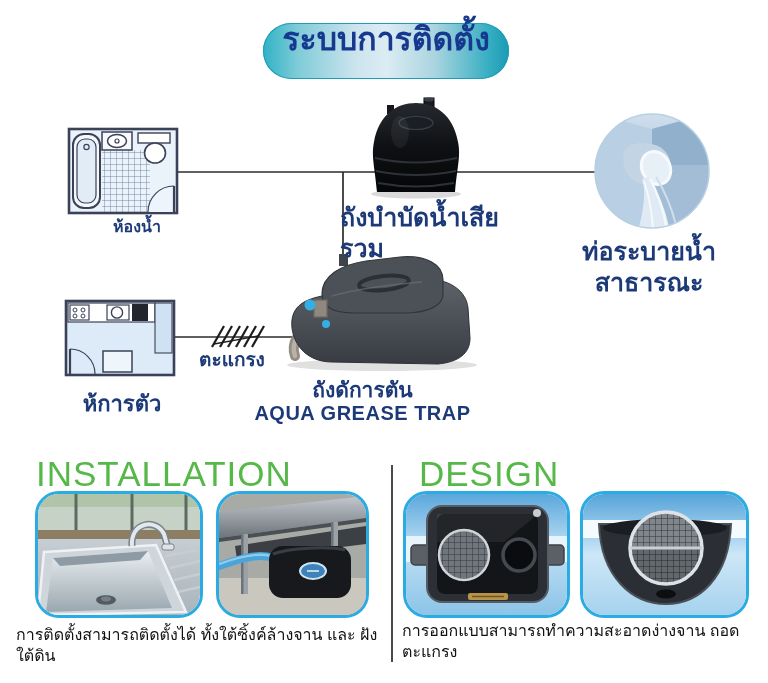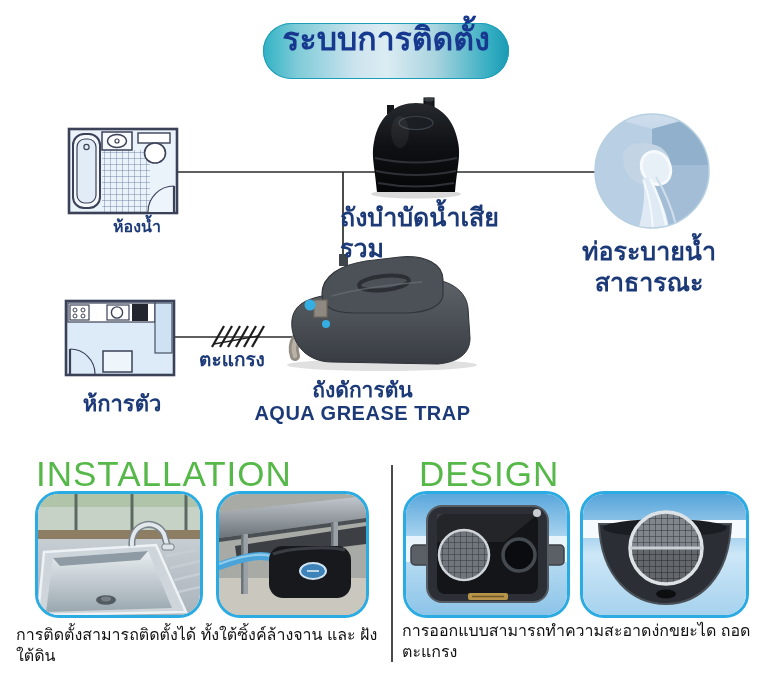--- a/index.html
+++ b/index.html
@@ -301,16 +301,16 @@
         <path d="M47 54 H119 V90 H47 Z" fill="#000000" opacity="0.22"></path>
       </g>
       <circle cx="83" cy="54" r="36" fill="none" stroke="#dde2e6" stroke-width="3.5"></circle>
       <line x1="47" y1="54" x2="119" y2="54" stroke="#c9ced3" stroke-width="3"></line>
       <ellipse cx="83" cy="100" rx="10" ry="4.5" fill="#0c0e10"></ellipse>
     </svg>
   </div>
 
   <div class="abs caption cap-install">การติดตั้งสามารถติดตั้งได้ ทั้งใต้ซิ้งค์ล้างจาน และ ฝังใต้ดิน</div>
   <div class="abs caption cap-design">
-    <div>การออกแบบสามารถทำความสะอาดง่กขยะได ถอดตะแกรง</div>
+    <div>การออกแบบสามารถทำความสะอาดง่างจาน ถอดตะแกรง</div>
   </div>
 
 </div>
 
 </body></html>

